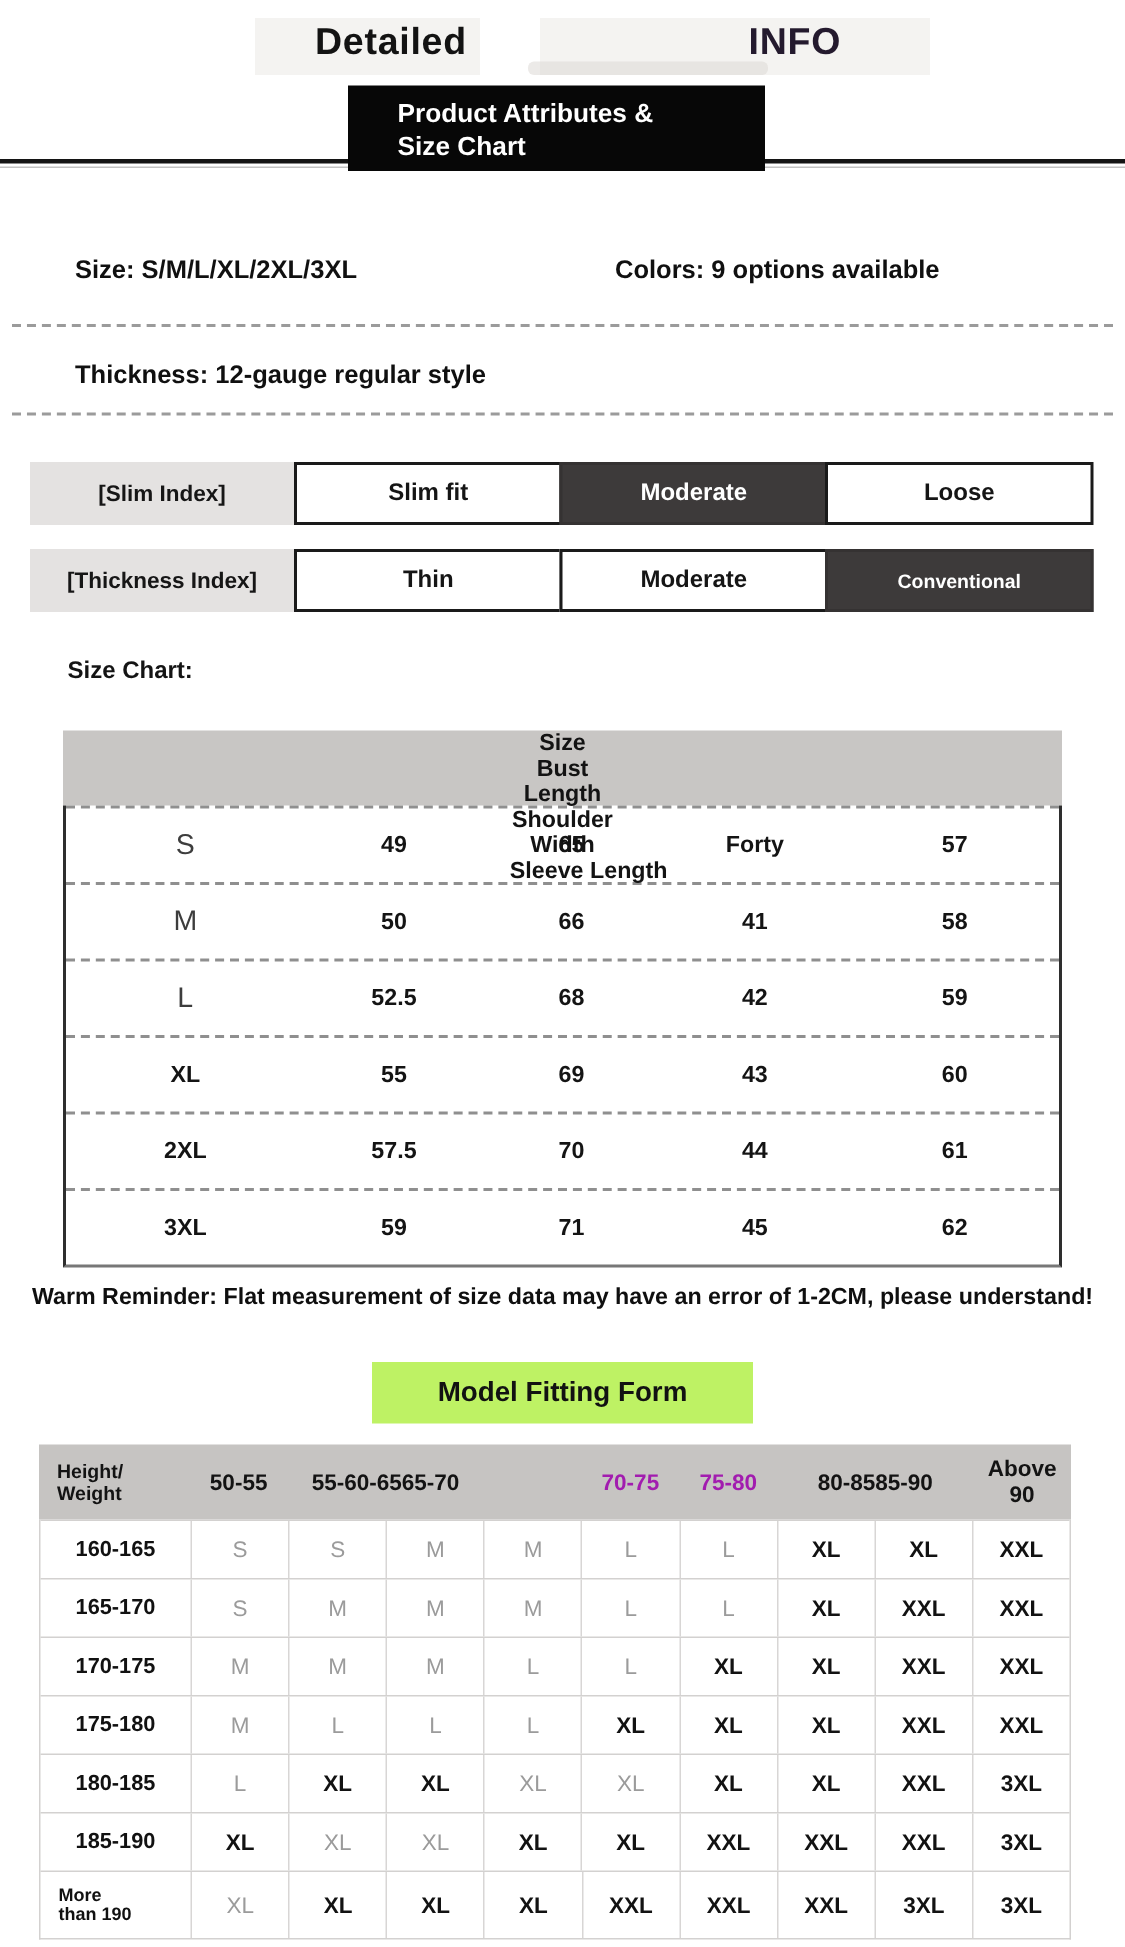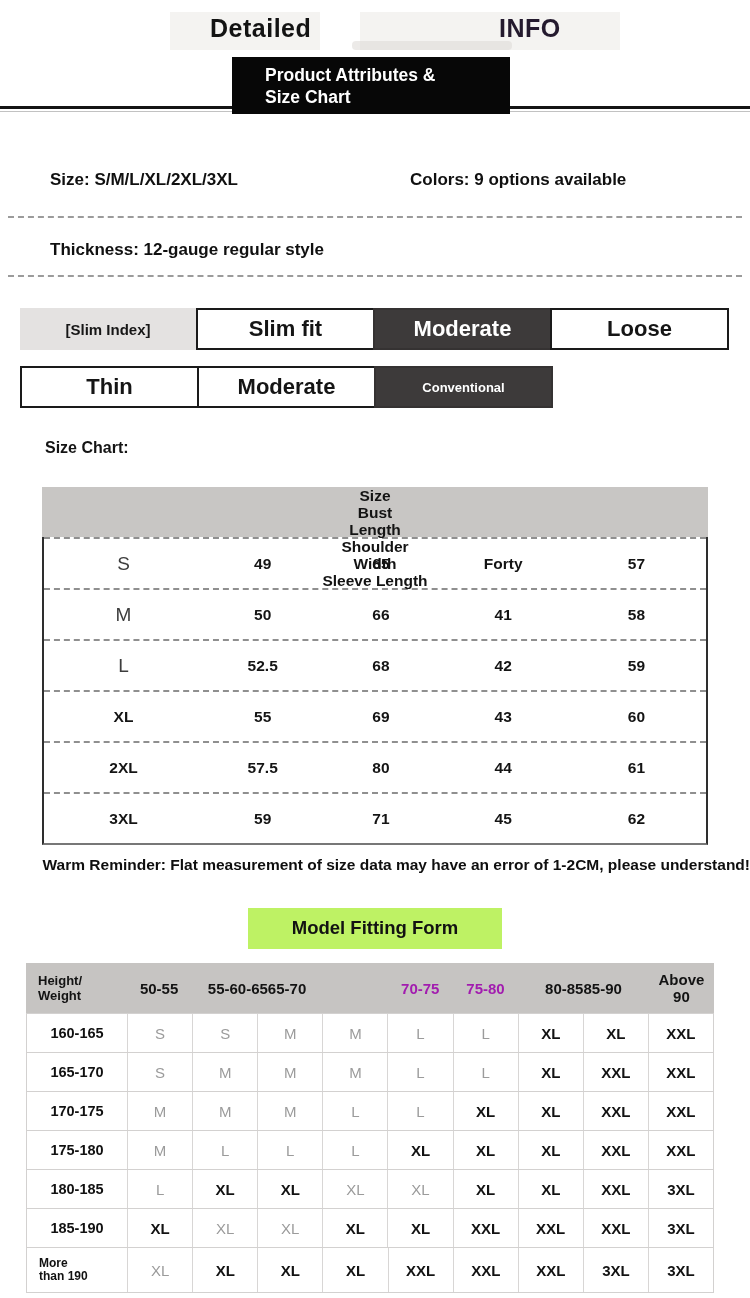--- a/index.html
+++ b/index.html
@@ -20,38 +20,38 @@
 
   
   .attr{position:absolute;font-weight:bold;font-size:17px;color:#101010;}
   .dash{position:absolute;left:8px;width:734px;height:0;border-top:2px dashed #9b9b9b;}
 
   
   .index-row{position:absolute;left:20px;display:flex;height:42px;}
   .index-label{width:176px;background:#e4e2e1;display:flex;align-items:center;justify-content:center;
                font-weight:bold;font-size:15px;color:#161616;}
   .index-cell{width:179px;background:#fff;border:2px solid #1a1a1a;box-sizing:border-box;
-              display:flex;align-items:center;justify-content:center;font-weight:bold;font-size:22px;color:#151515;}
+              display:flex;align-items:center;justify-content:center;font-weight:bold;font-size:16px;color:#151515;}
   .index-cell + .index-cell{margin-left:-2px;}
   .index-cell.active{background:#3d3a3a;border-color:#353232;color:#fff;}
   #thickness-row .index-cell.active{font-size:13px;}
 
   
   .sc-title{position:absolute;left:45px;top:439px;font-weight:bold;font-size:16px;}
   #size-table{position:absolute;left:42px;top:487px;width:666px;}
   .st-header{display:flex;height:50px;background:#c8c6c4;align-items:center;flex-direction:column;}
   .st-h{text-align:center;font-weight:bold;font-size:15.5px;line-height:17px;white-space:pre-line;color:#131313;}
-  .sc0{width:160px;}.sc1{width:120px;}.sc2{width:118px;}.sc3{width:128px;}.sc4{width:140px;}
+  .sc0{width:160px;}.sc1{width:120px;}.sc2{width:118px;}.sc3{width:128px;}.sc4{width:140px;text-align:right;}
   .st-body{border-left:2px solid #2e2e2e;border-right:2px solid #2e2e2e;border-bottom:2px solid #777;box-sizing:border-box;}
   .st-row{display:flex;height:49px;border-top:2px dashed #8f8f8f;align-items:center;}
   .st-c{text-align:center;font-weight:bold;font-size:15.5px;color:#141414;}
   .st-size.light{font-weight:400;font-size:19px;color:#3d3d3d;}
 
   
-  .warm{position:absolute;left:0;top:856px;width:750px;text-align:right;font-weight:bold;font-size:15.5px;color:#0f0f0f;}
+  .warm{position:absolute;left:0;top:856px;width:750px;text-align:center;font-weight:bold;font-size:15.5px;color:#0f0f0f;}
   .model-title-wrap{position:absolute;left:0;top:908px;width:750px;text-align:center;}
   .model-title{display:inline-block;background:#bef264;padding:9px 44px 10px;font-weight:bold;font-size:18.5px;color:#121212;}
 
   
   #model-table{position:absolute;left:26px;top:963px;width:688px;}
   .mt-header{display:flex;height:50px;background:#c6c4c2;align-items:center;}
   .mh-label{width:102px;font-weight:bold;font-size:13px;line-height:15px;padding-left:12px;
             box-sizing:border-box;white-space:pre-line;color:#131313;}
   .mh{text-align:center;font-weight:bold;font-size:15px;color:#131313;}
   .mh.accent{color:#a21caf;}
@@ -89,20 +89,21 @@
   <div class="attr" style="left:50px;top:240px;">Thickness: 12-gauge regular style</div>
   <div class="dash" style="top:275px;"></div>
 
   <div id="slim-row" class="index-row" style="top:308px;">
     <div class="index-label">[Slim Index]</div>
   <div class="index-cell">Slim fit</div>
       <div class="index-cell active">Moderate</div>
       <div class="index-cell">Loose</div>
     </div>
   <div id="thickness-row" class="index-row" style="top:366px;">
+    <div class="index-label">[Thickness Index]</div>
   <div class="index-cell">Thin</div>
       <div class="index-cell">Moderate</div>
       <div class="index-cell active">Conventional</div>
     </div>
 
   <div class="sc-title">Size Chart:</div>
   <div id="size-table">
     <div class="st-header" id="st-header">
         <div class="st-h sc0">Size</div>
         <div class="st-h sc1">Bust</div>
@@ -136,21 +137,21 @@
         <div class="st-row">
           <div class="st-c st-size sc0">XL</div>
           <div class="st-c sc1">55</div>
           <div class="st-c sc2">69</div>
           <div class="st-c sc3">43</div>
           <div class="st-c sc4">60</div>
         </div>
         <div class="st-row">
           <div class="st-c st-size sc0">2XL</div>
           <div class="st-c sc1">57.5</div>
-          <div class="st-c sc2">80</div>
+          <div class="st-c sc2">70</div>
           <div class="st-c sc3">44</div>
           <div class="st-c sc4">61</div>
         </div>
         <div class="st-row">
           <div class="st-c st-size sc0">3XL</div>
           <div class="st-c sc1">59</div>
           <div class="st-c sc2">71</div>
           <div class="st-c sc3">45</div>
           <div class="st-c sc4">62</div>
         </div>

